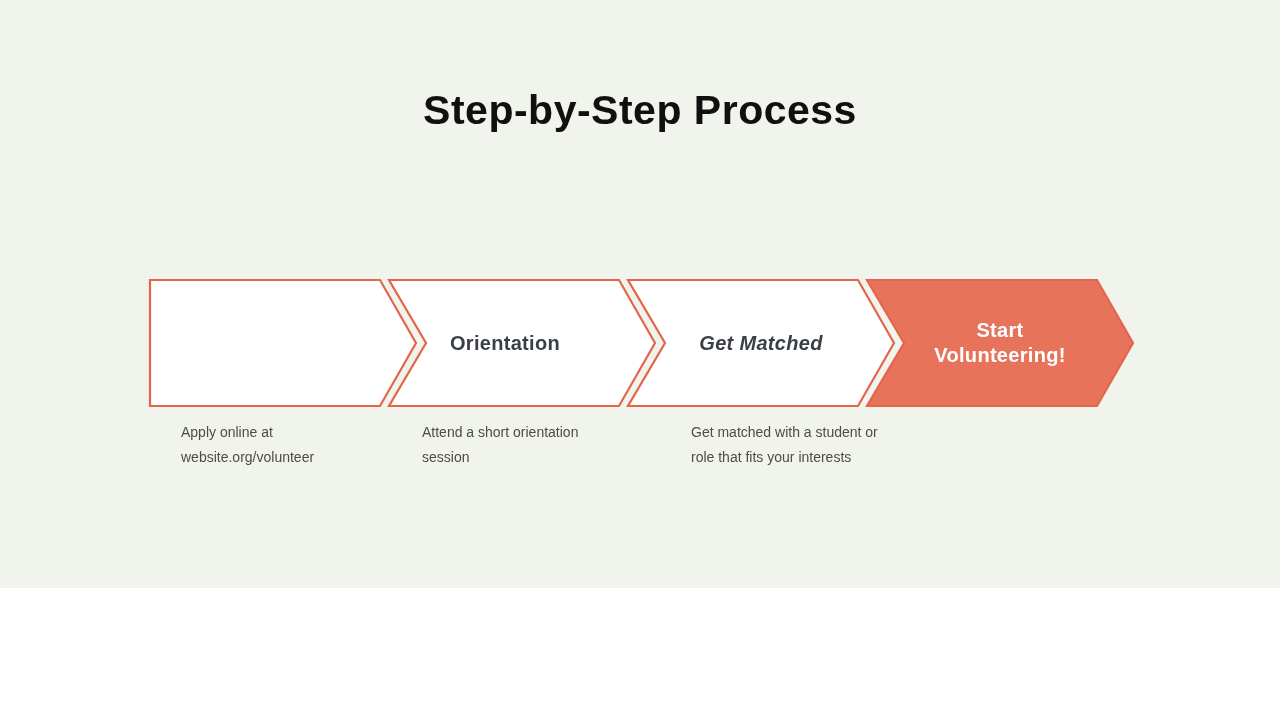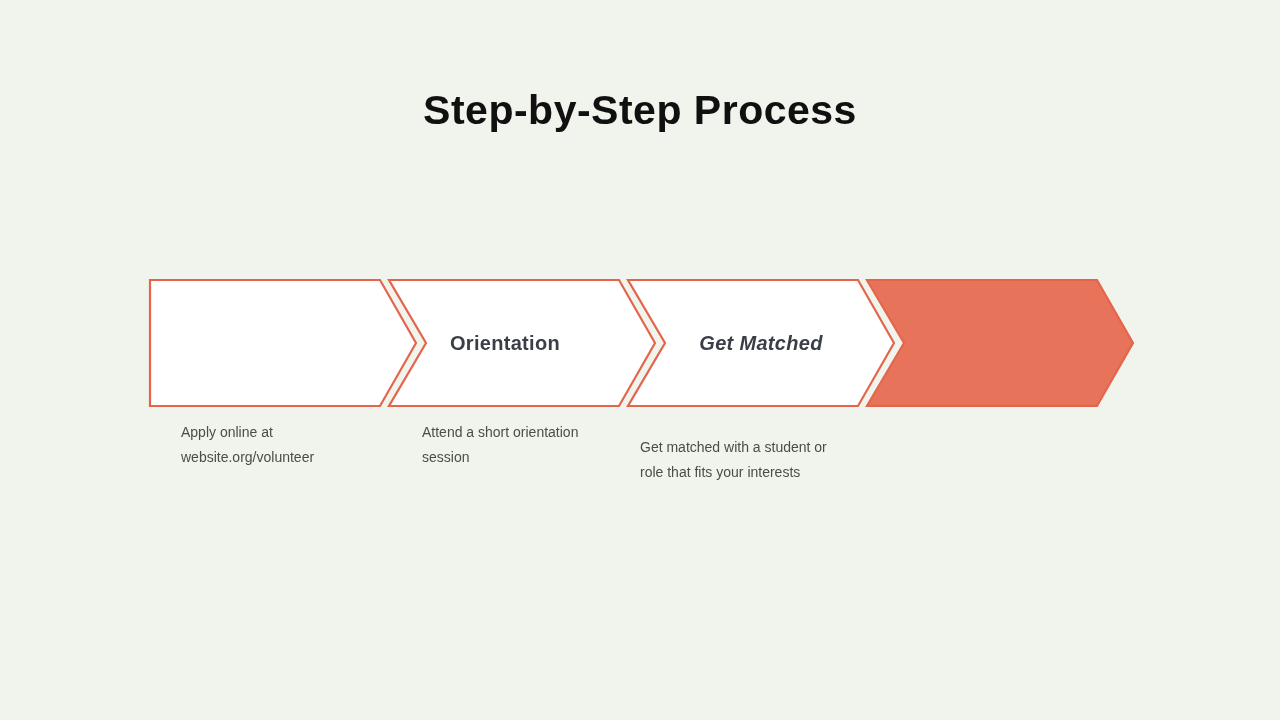--- a/index.html
+++ b/index.html
@@ -6,21 +6,21 @@
     margin: 0;
     padding: 0;
     width: 1280px;
     height: 720px;
     overflow: hidden;
     font-family: "Liberation Sans", sans-serif;
   }
   .slide {
     position: relative;
     width: 1280px;
-    height: 720px;
+    height: 588px;
     background: var(--background, #F1F4EC);
   }
   .title {
     position: absolute;
     left: 0;
     top: 84px;
     width: 1280px;
     margin: 0;
     text-align: center;
     font-size: 41px;
@@ -82,18 +82,19 @@
 
   <svg class="chevrons" viewBox="0 0 1280 720" xmlns="http://www.w3.org/2000/svg" aria-hidden="true">
     <polygon class="chev" points="150,280 380,280 416,343 380,406 150,406"></polygon>
     <polygon class="chev" points="389,280 619,280 655,343 619,406 389,406 426,343"></polygon>
     <polygon class="chev" points="628,280 858,280 894,343 858,406 628,406 665,343"></polygon>
     <polygon class="chev chev-filled" points="867,280 1097,280 1133,343 1097,406 867,406 904,343"></polygon>
   </svg>
 
   <div class="step-label" style="left:395px; width:220px;">Orientation</div>
   <div class="step-label" style="left:651px; width:220px;font-style:italic;">Get Matched</div>
+  <div class="step-label active" style="left:920px; width:160px;">Start Volunteering!</div>
 
   <div class="step-desc" style="left:181px;">Apply online at website.org/volunteer</div>
   <div class="step-desc" style="left:422px;">Attend a short orientation session</div>
-  <div class="step-desc" style="left:640px;margin-top:15px;">Get matched with a student or role that fits your interests</div>
+  <div class="step-desc" style="left:691px;">Get matched with a student or role that fits your interests</div>
 
 </div>
 
 </body></html>

